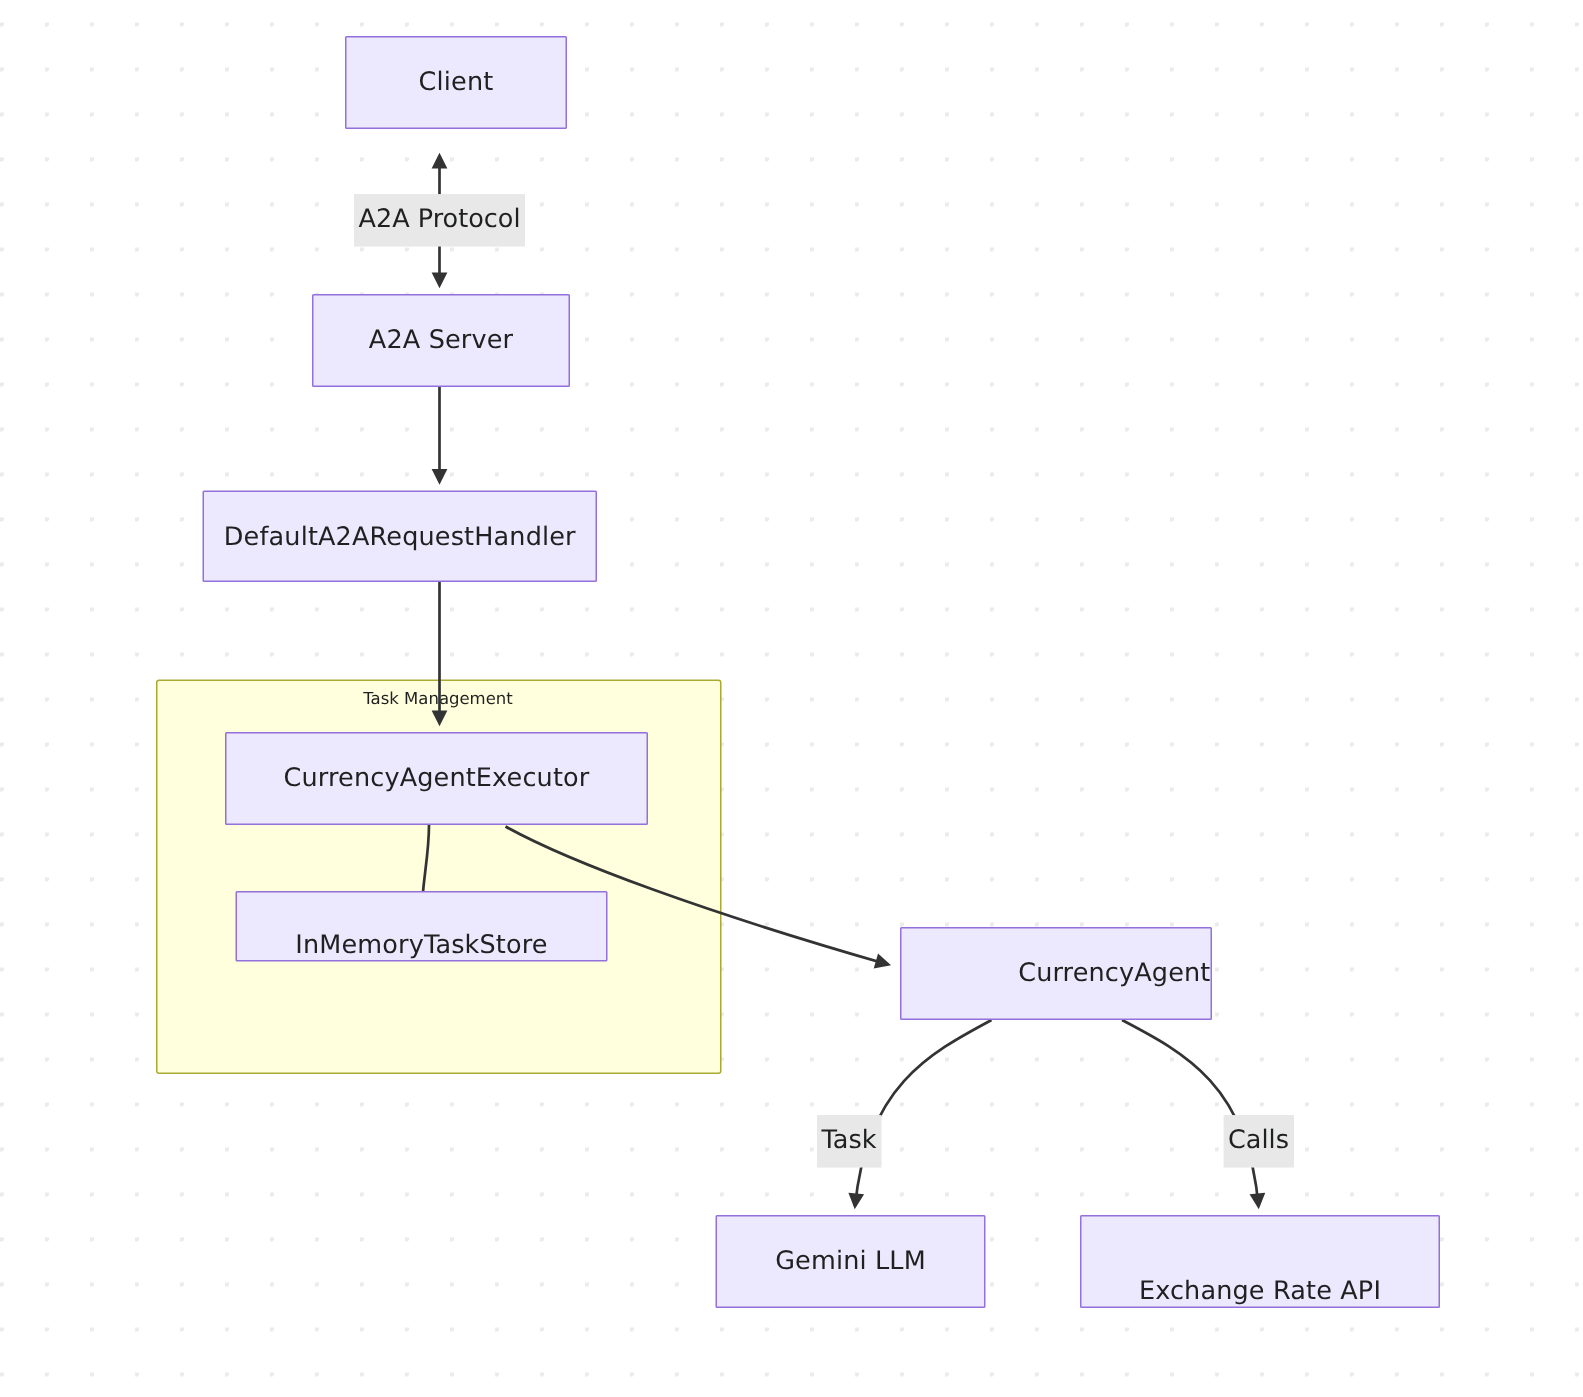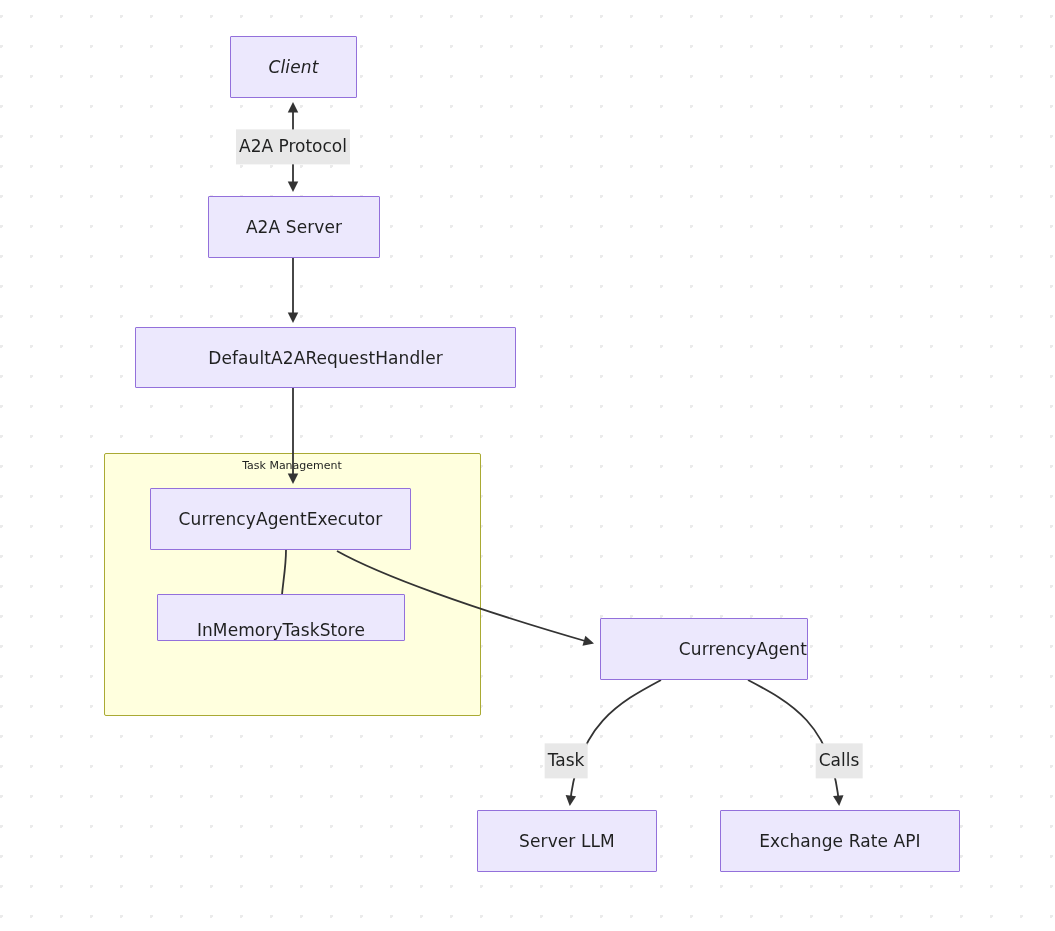--- a/index.html
+++ b/index.html
@@ -101,42 +101,42 @@
 
       <path d="M 337 551 C 380 575, 470 608, 592 643" marker-end="url(#arrow-end)"></path>
 
       <path d="M 661 680 C 620 702, 578 724, 570 804" marker-end="url(#arrow-end)"></path>
 
       <path d="M 748 680 C 790 702, 832 724, 839 804" marker-end="url(#arrow-end)"></path>
     </g>
   </svg>
 
   <div id="node-layer">
-      <div class="node" style="left: 230px; top: 36px; width: 127px; height: 62px; font-style: italic;">
+      <div class="node" style="left: 230px; top: 24px; width: 148px; height: 62px;">
         <span>Client</span>
       </div>
       <div class="node" style="left: 208px; top: 196px; width: 172px; height: 62px;">
         <span>A2A Server</span>
       </div>
-      <div class="node" style="left: 135px; top: 327px; width: 381px; height: 61px;">
+      <div class="node" style="left: 135px; top: 327px; width: 263px; height: 61px;">
         <span>DefaultA2ARequestHandler</span>
       </div>
-      <div class="node" style="left: 150px; top: 488px; width: 261px; height: 62px;">
+      <div class="node" style="left: 150px; top: 488px; width: 282px; height: 62px;">
         <span>CurrencyAgentExecutor</span>
       </div>
       <div class="node" style="left: 157px; top: 594px; width: 248px; height: 47px; align-items: flex-end;">
         <span>InMemoryTaskStore</span>
       </div>
       <div class="node" style="left: 600px; top: 618px; width: 208px; height: 62px; justify-content: flex-end;">
         <span>CurrencyAgent</span>
       </div>
       <div class="node" style="left: 477px; top: 810px; width: 180px; height: 62px;">
-        <span>Server LLM</span>
+        <span>Gemini LLM</span>
       </div>
-      <div class="node" style="left: 720px; top: 810px; width: 240px; height: 62px;">
+      <div class="node" style="left: 720px; top: 810px; width: 240px; height: 62px; align-items: flex-end;">
         <span>Exchange Rate API</span>
       </div>
     </div>
 
   <div id="edge-label-layer">
       <div class="edge-label" style="left: 293px; top: 147px;">A2A Protocol</div>
       <div class="edge-label" style="left: 566px; top: 761px;">Task</div>
       <div class="edge-label" style="left: 839px; top: 761px;">Calls</div>
     </div>
 

